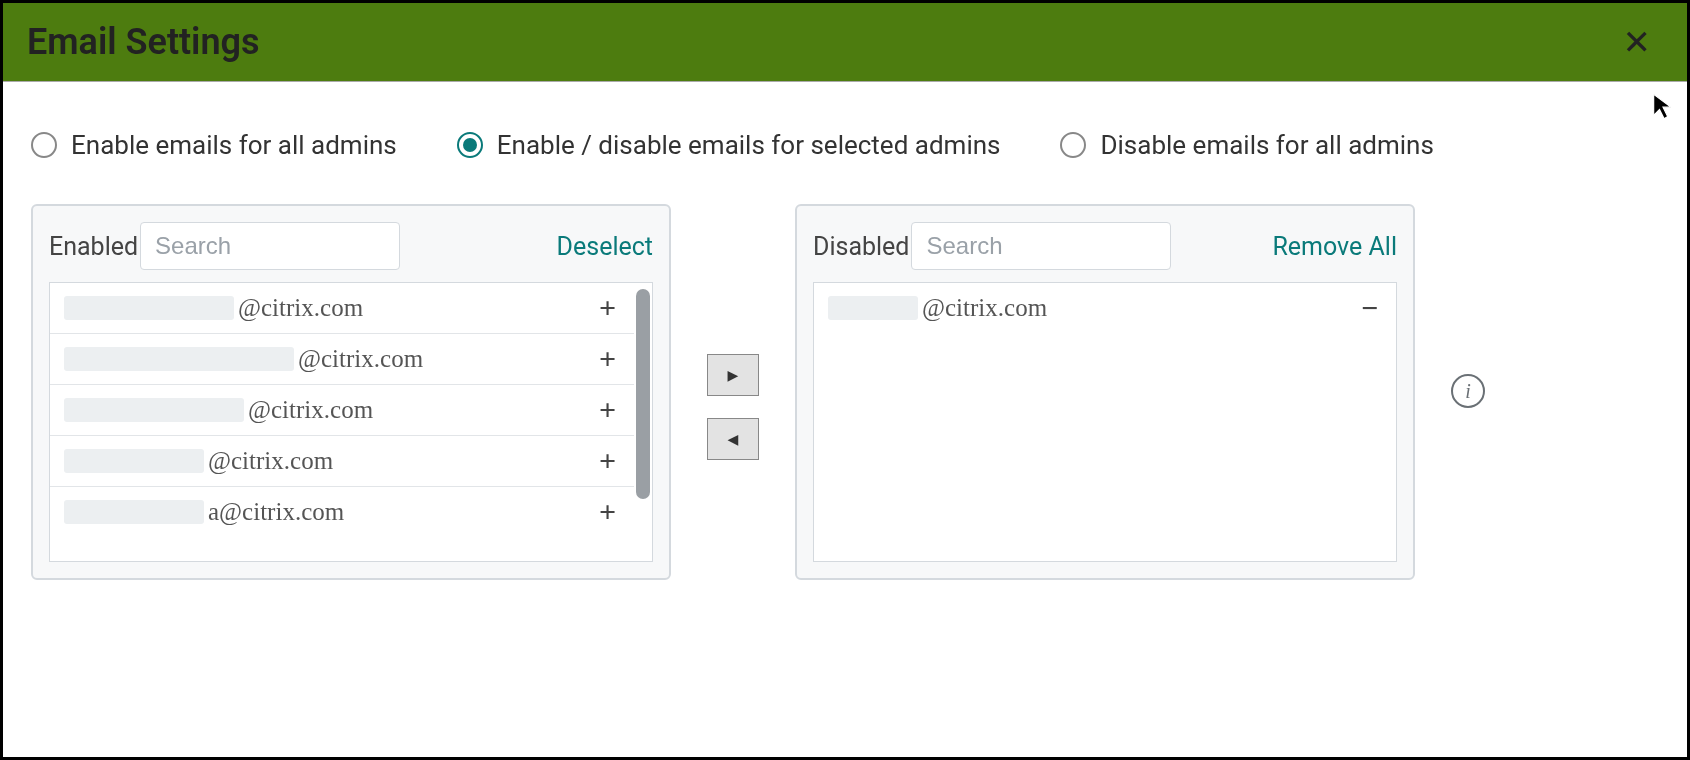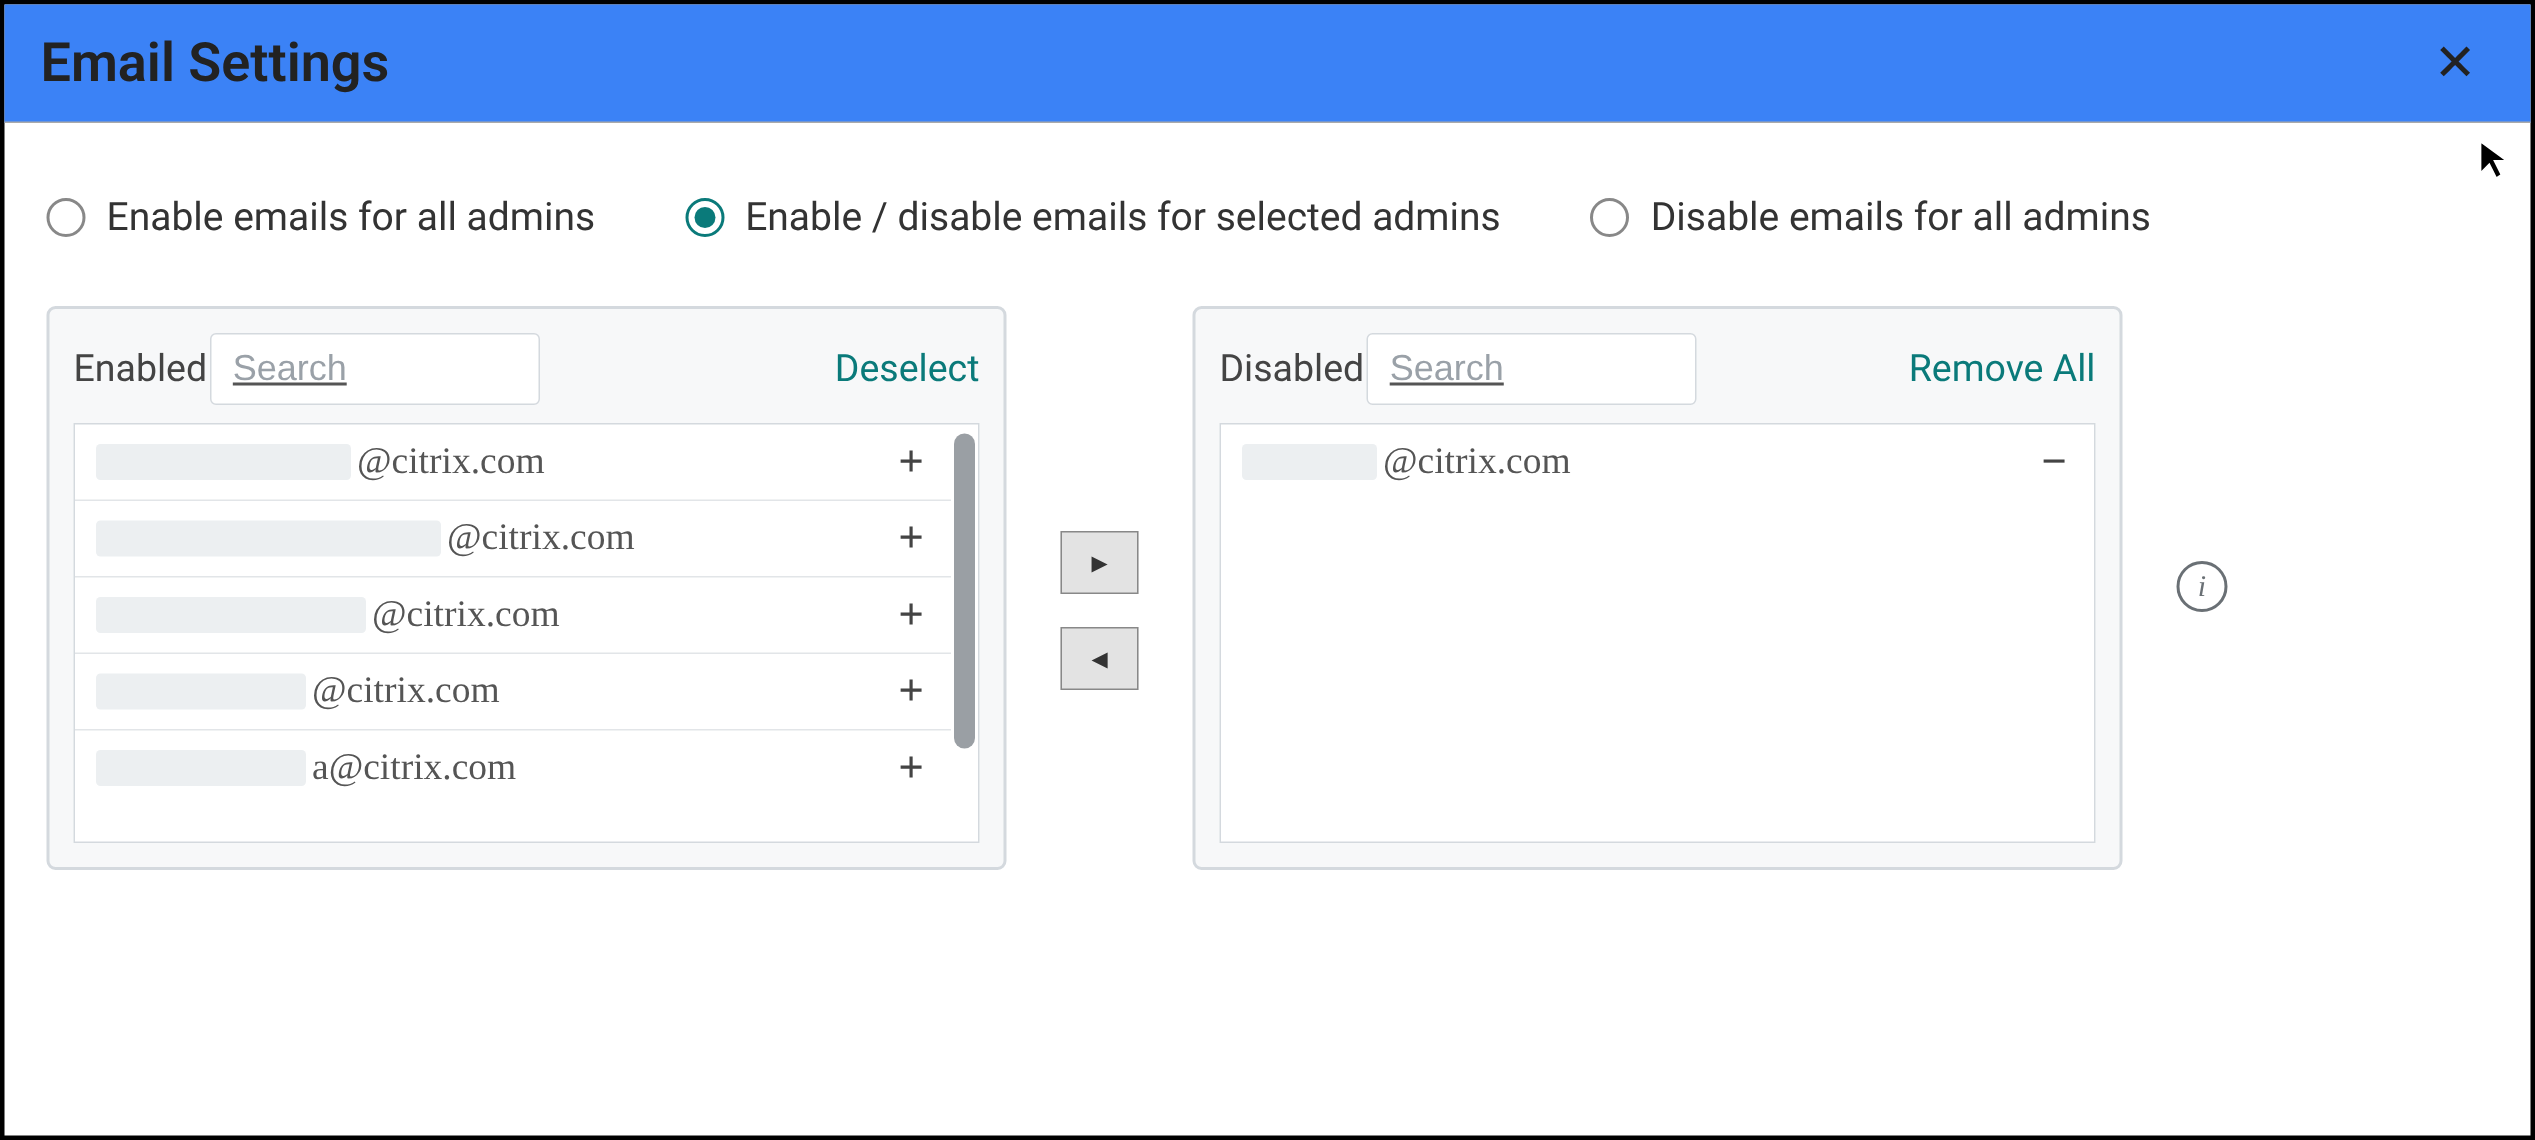--- a/index.html
+++ b/index.html
@@ -10,21 +10,21 @@
     color: #3a3f44;
   }
   .window {
     border: 3px solid #000;
     width: 1690px;
     height: 760px;
     display: flex;
     flex-direction: column;
   }
   .titlebar {
-    background: #3b82f6;
+    background: #4d7c0f;
     display: flex;
     align-items: center;
     justify-content: space-between;
     padding: 18px 28px 18px 24px;
     border-bottom: 1px solid #aaa;
   }
   .titlebar h1 {
     margin: 0;
     font-size: 36px;
     font-weight: 600;
@@ -94,29 +94,28 @@
     display: flex;
     align-items: center;
     gap: 2px;
     padding-bottom: 12px;
   }
   .panel-title {
     font-size: 25px;
     color: #444;
   }
   .panel-search {
-    width: 220px;
+    width: 260px;
     height: 48px;
     border: 1px solid #d4d9de;
     border-radius: 4px;
     font-size: 24px;
     padding: 0 14px;
     color: #555;
     background:#fff;
-    text-decoration:underline;
   }
   .panel-search::placeholder { color: #9aa1a8; }
   .panel-head-spacer { flex: 1; }
   .panel-link {
     font-size: 25px;
     color: #0a7a7a;
     cursor: pointer;
   }
   .listwrap {
     background: #fff;

